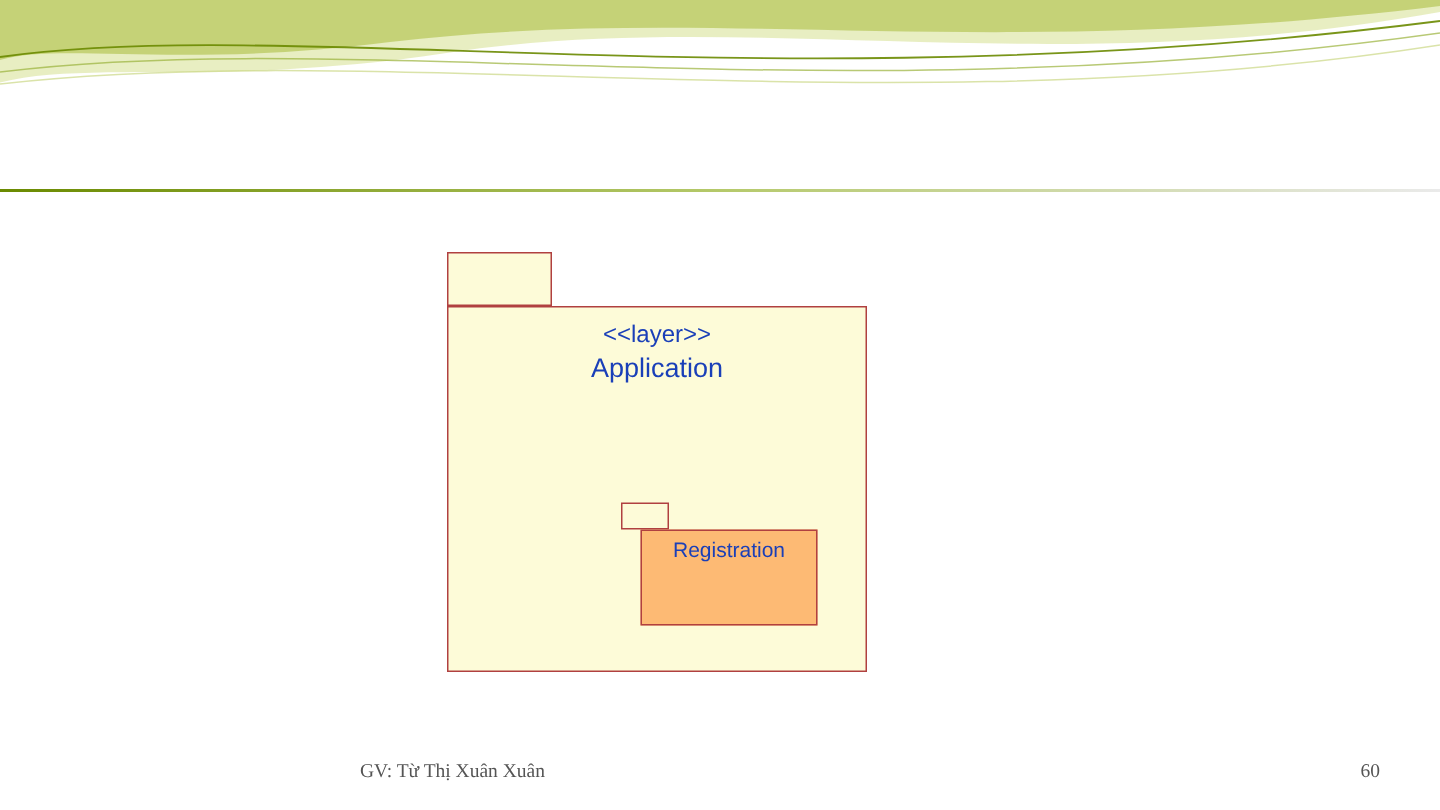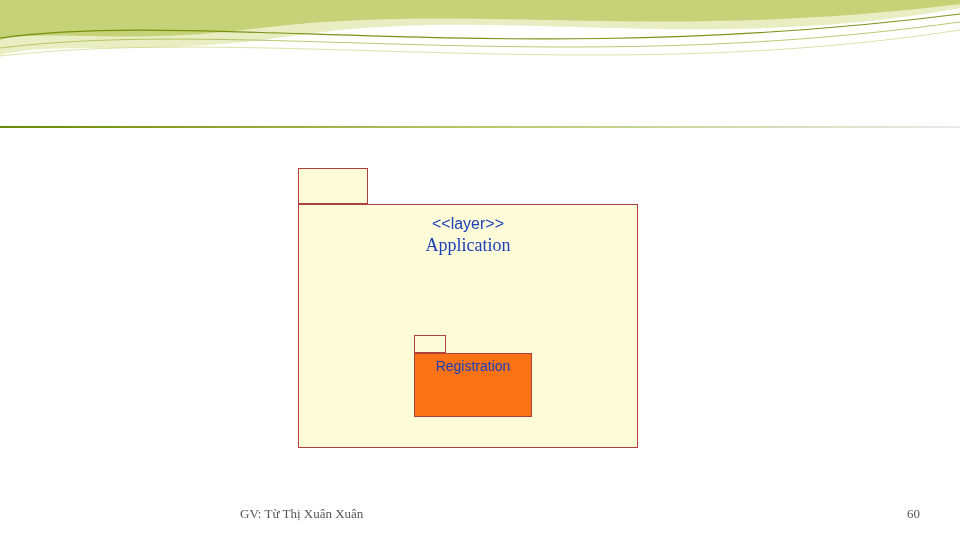--- a/index.html
+++ b/index.html
@@ -53,21 +53,21 @@
     top: 0;
     width: 70px;
     height: 36px;
     border: 1px solid #b04040;
     background: #fdfbd8;
   }
   .pkg-outer-body {
     position: absolute;
     left: 0;
     top: 36px;
-    width: 340px;
+    width: 280px;
     height: 244px;
     border: 1px solid #b04040;
     background: #fdfbd8;
   }
   .pkg-outer-stereo {
     position: absolute;
     top: 10px;
     left: 0;
     width: 100%;
     text-align: center;
@@ -76,46 +76,46 @@
     font-family: Arial, sans-serif;
   }
   .pkg-outer-name {
     position: absolute;
     top: 30px;
     left: 0;
     width: 100%;
     text-align: center;
     font-size: 18px;
     color: #1a3fb8;
-    font-family: Liberation Serif, serif;
+    font-family: Liberation Sans, sans-serif;
   }
 
   
   .pkg-inner {
     position: absolute;
     left: 115px;
     top: 130px;
   }
   .pkg-inner-tab {
     position: absolute;
     left: 0;
     top: 0;
     width: 32px;
     height: 18px;
     border: 1px solid #b04040;
     background: #fdfbd8;
   }
   .pkg-inner-body {
     position: absolute;
-    left: 0;
+    left: 13px;
     top: 18px;
     width: 118px;
     height: 64px;
     border: 1px solid #b04040;
-    background: #f97316;
+    background: #fdba74;
     display: flex;
     align-items: flex-start;
     justify-content: center;
     padding-top: 4px;
     font-size: 14px;
     color: #1a3fb8;
   }
 
   .footer-author {
     position: absolute;

